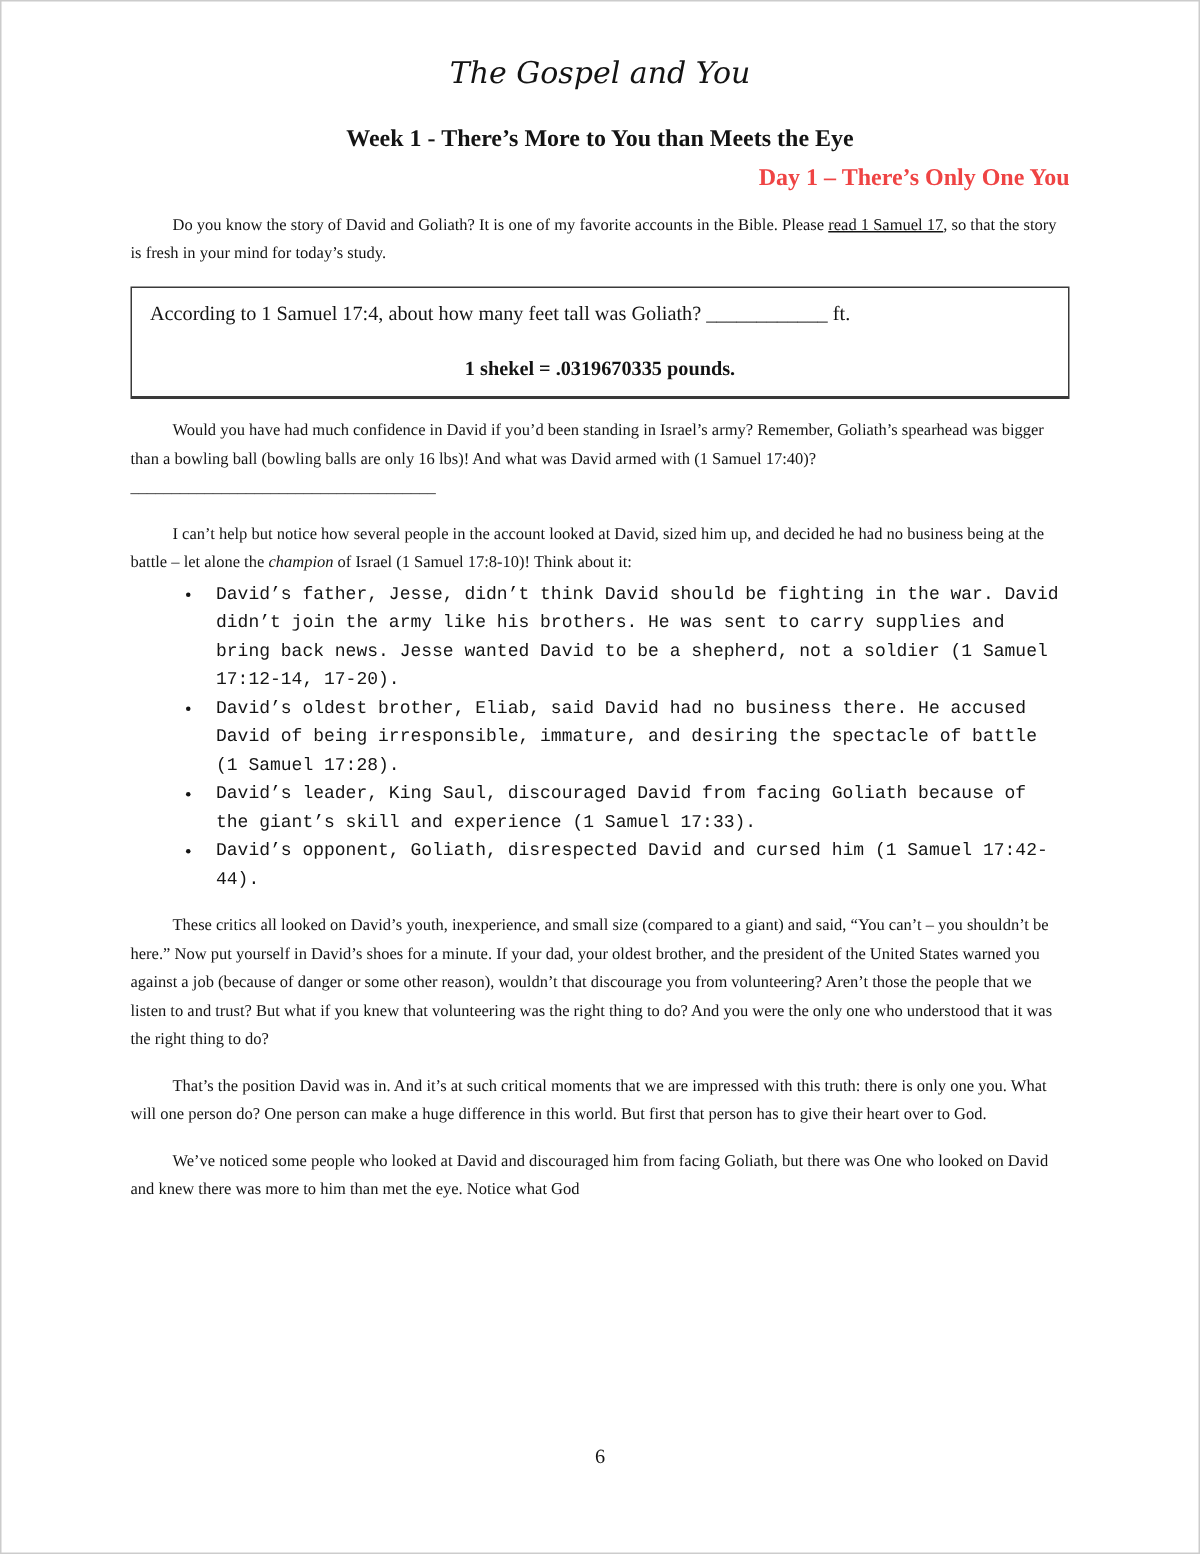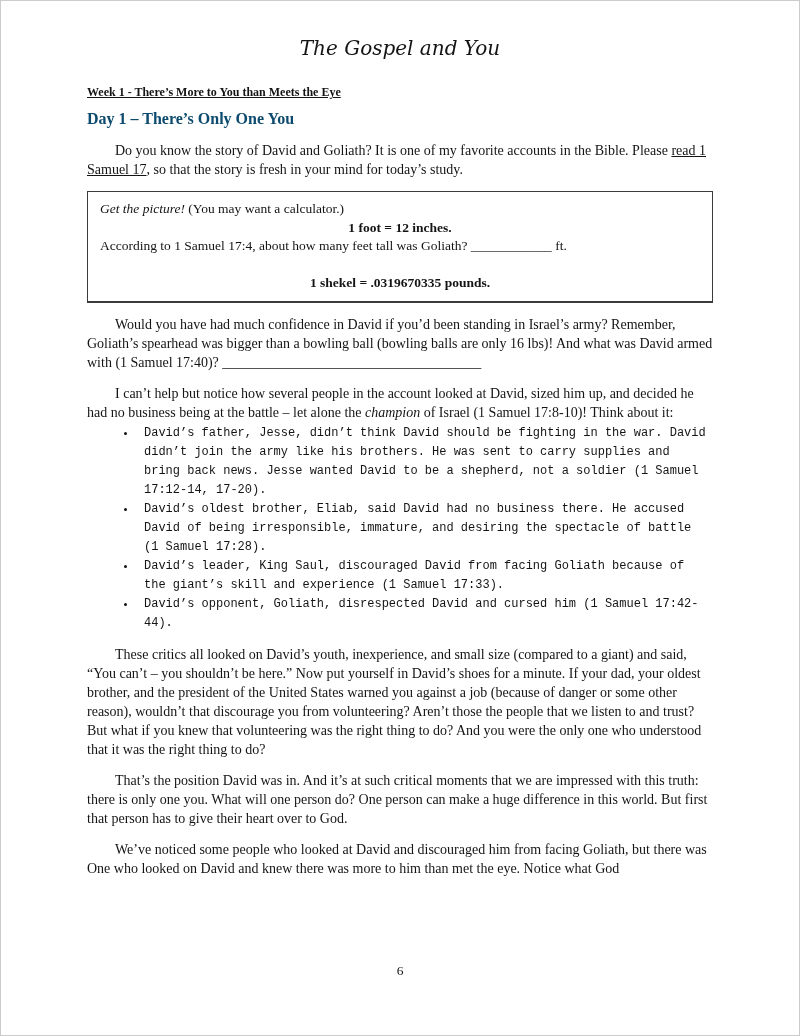--- a/index.html
+++ b/index.html
@@ -16,36 +16,36 @@
     overflow: hidden;
   }
   .running-header {
     text-align: center;
     font-style: italic;
     font-size: 20px;
     line-height: 18px;
     font-family: "DejaVu Serif", serif;
   }
   .doc-title {
+    text-align: center;
     font-weight: bold;
-    font-size: 12px;
+    font-size: 16px;
     line-height: 27px;
     margin: 22px 0 0 0;
-    text-decoration: underline;
   }
   .doc-subtitle {
-    text-align: left;
+    text-align: right;
     font-weight: bold;
     font-size: 16px;
     line-height: 21px;
     margin: 2px 0 0 0;
-    color: #0c4a6e;
+    color: #ef4444;
   }
   p.body-par {
-    font-size: 14px;
+    font-size: 11px;
     line-height: 19px;
     margin: 12px 0 0 0;
     text-indent: 28px;
   }
   .worksheet-box {
     border: 1px solid #3a3a3a;
     border-bottom-width: 2px;
     margin-top: 12px;
     padding: 8px 12px;
     font-size: 13.5px;
@@ -84,22 +84,20 @@
   <div class="running-header">The Gospel and You</div>
 
   <h1 class="doc-title">Week 1 - There’s More to You than Meets the Eye</h1>
 
   <h2 class="doc-subtitle">Day 1 – There’s Only One You</h2>
 
   <p class="body-par"><span>Do you know the story of David and Goliath? It is one of my favorite accounts in the Bible. Please </span><span class="seg-u">read 1 Samuel 17</span><span>, so that the story is fresh in your mind for today’s study.</span></p>
 
 
   <div class="worksheet-box">
-    <p class="box-line"><span class="seg-i">Get the picture!</span><span> (You may want a calculator.)</span></p>
-    <p class="box-line center-bold">1 foot = 12 inches.</p>
     <p class="box-line"><span>According to 1 Samuel 17:4, about how many feet tall was Goliath? </span><span>____________</span><span> ft.</span></p>
     <div class="box-spacer"></div>
     <p class="box-line center-bold">1 shekel = .0319670335 pounds.</p>
   </div>
 
   <p class="body-par"><span>Would you have had much confidence in David if you’d been standing in Israel’s army? Remember, Goliath’s spearhead was bigger than a bowling ball (bowling balls are only 16 lbs)! And what was David armed with (1 Samuel 17:40)? </span><span>_____________________________________</span></p>
 
   <p class="body-par"><span>I can’t help but notice how several people in the account looked at David, sized him up, and decided he had no business being at the battle – let alone the </span><span class="seg-i">champion</span><span> of Israel (1 Samuel 17:8-10)! Think about it:</span></p>
 
   <ul class="bullet-list">

